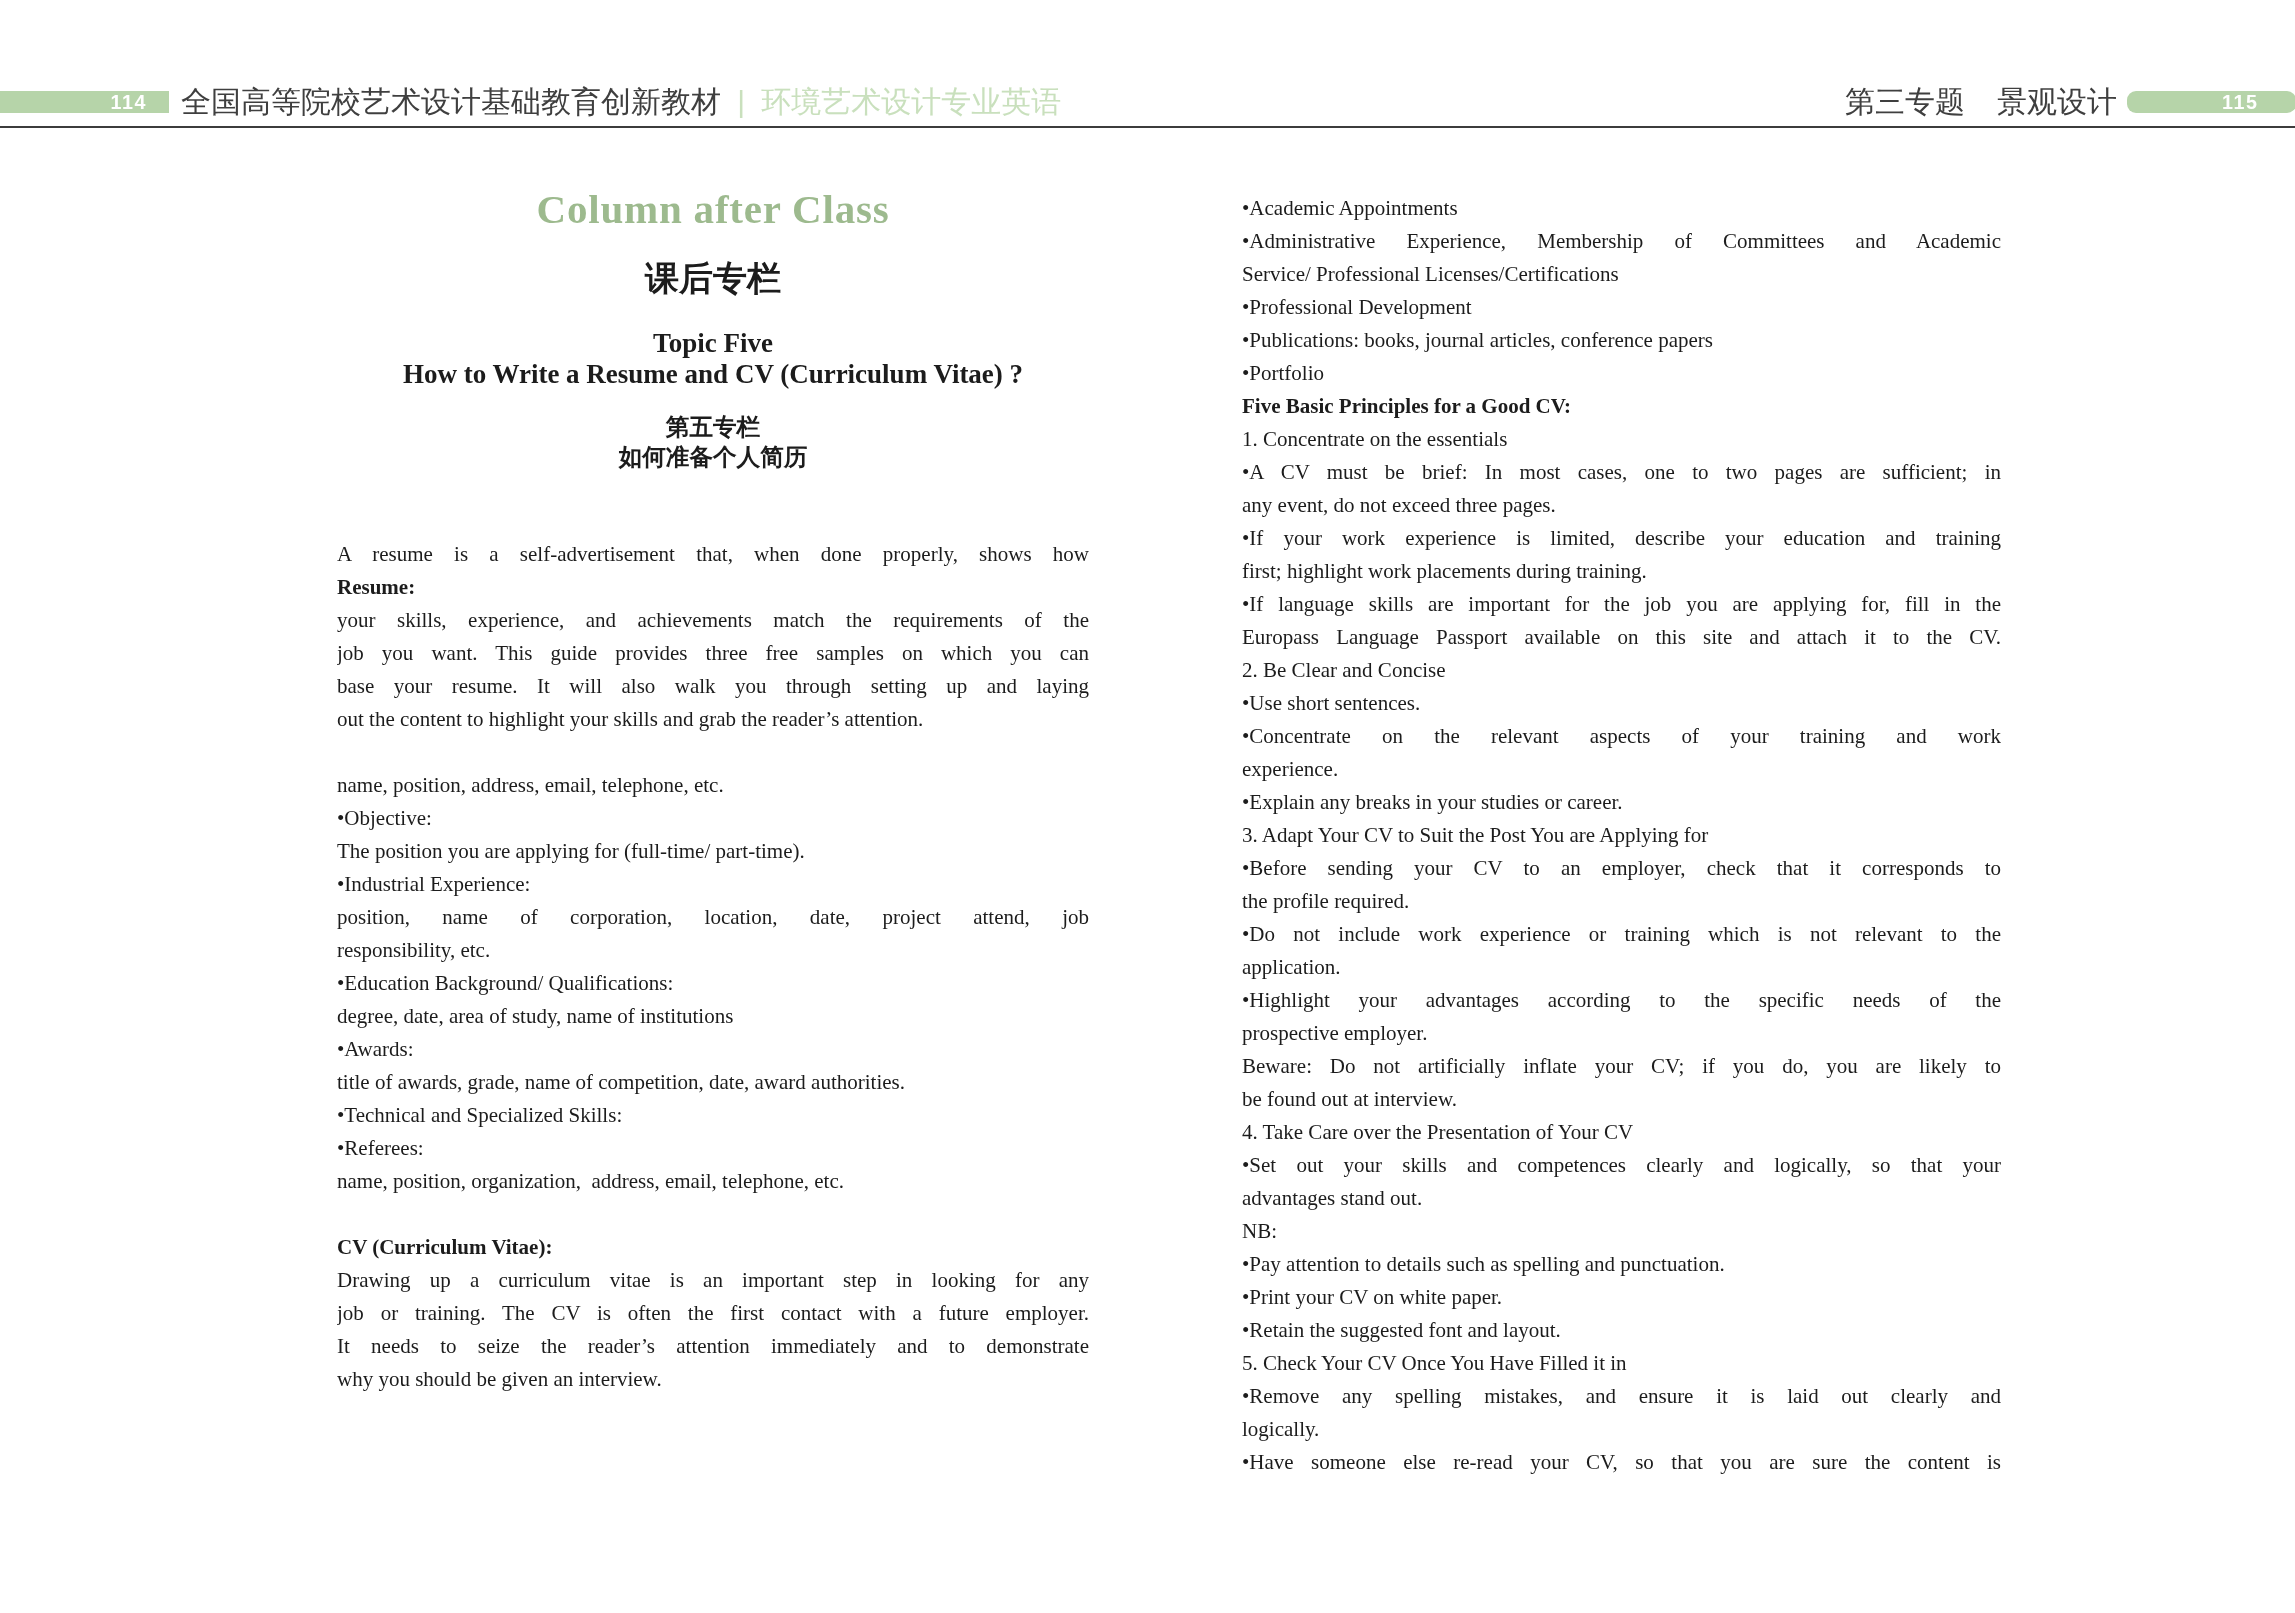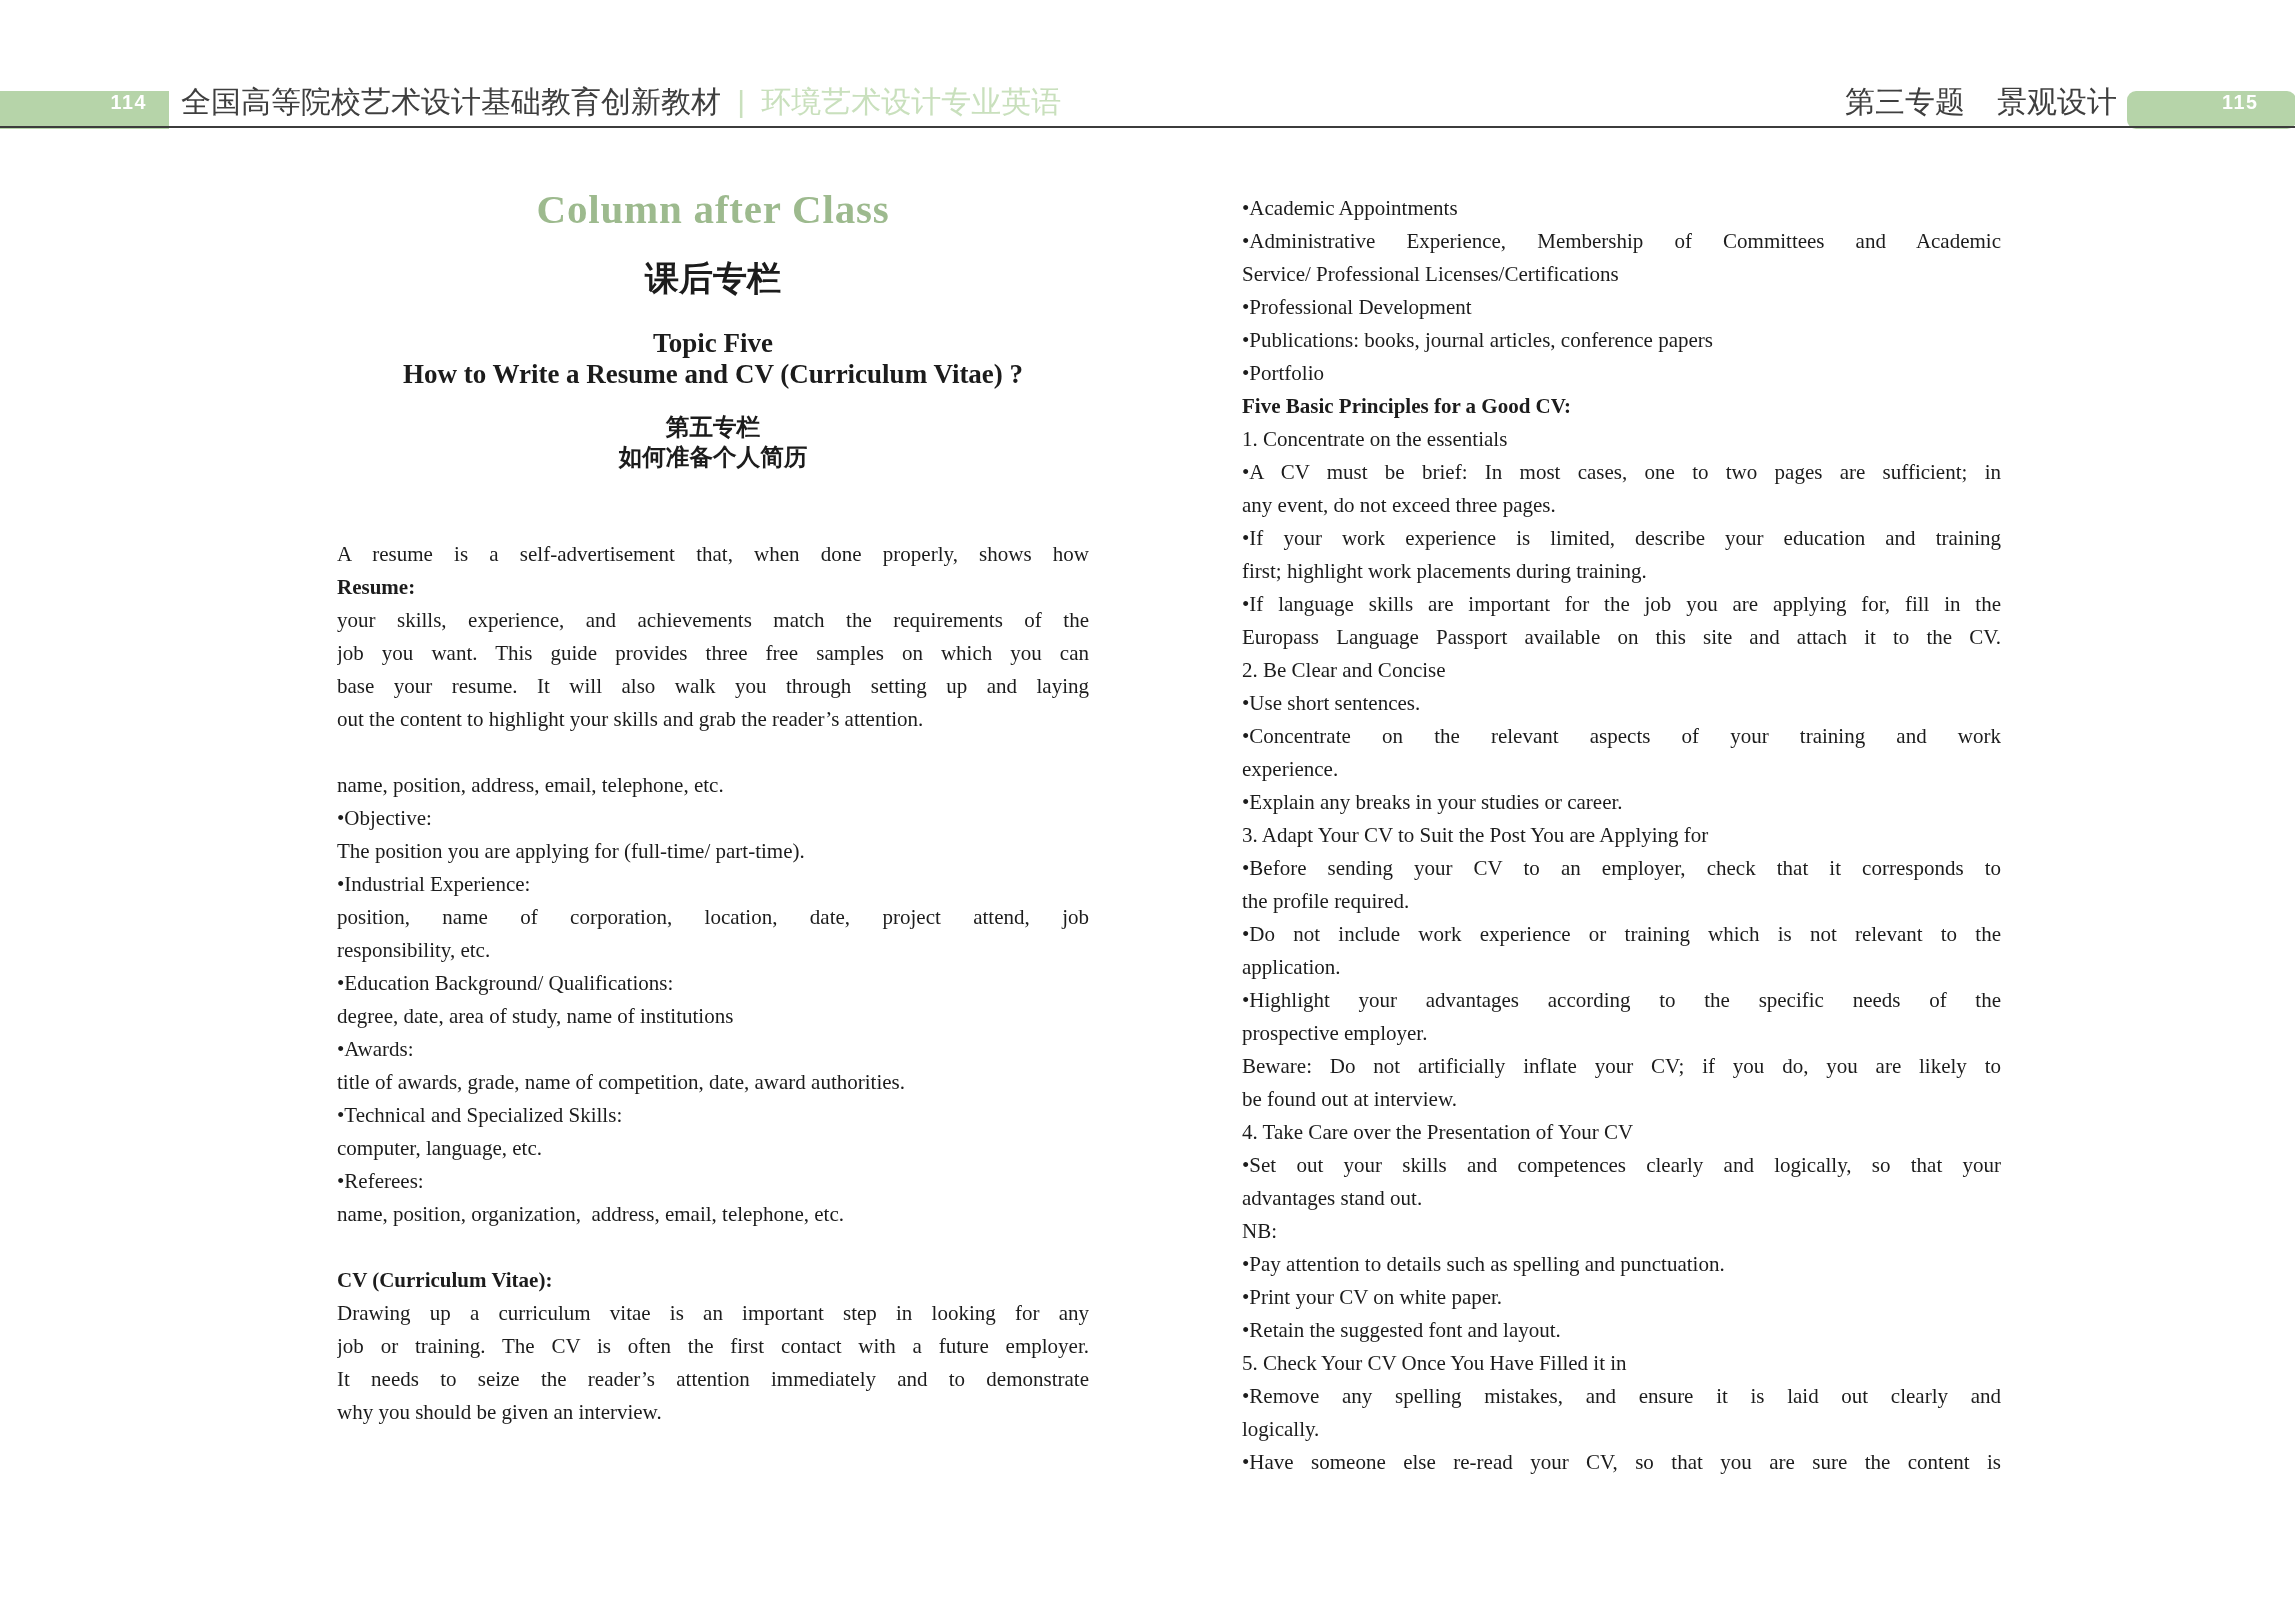--- a/index.html
+++ b/index.html
@@ -2,21 +2,21 @@
 <html style="--band_green: #b6d4a9; --header_light_green: #c9e0bd; --title_green: #9dba8e;font-size:12.6px"><head>
 <meta charset="utf-8">
 <style>
   html,body { margin:0; padding:0; background:#ffffff; }
   .page {
     position:relative; width:2295px; height:1613px; background:#ffffff;
     font-family:"Liberation Serif","DejaVu Serif",serif; color:#1c1c1c;
     overflow:hidden;
   }
   
-  .band { position:absolute; top:91px; height:38px; background:var(--band_green,#b6d4a9); }
+  .band { position:absolute; top:91px; height:22px; background:var(--band_green,#b6d4a9); }
   .band-left  { left:0; width:169px; text-align:right; }
   .band-right { left:2127px; width:169px;border-radius:9px; }
   .pagenum {
     display:inline-block; line-height:23px; color:#ffffff;
     font-family:"Liberation Sans","DejaVu Sans",sans-serif;
     font-size:19.7px; font-weight:bold; letter-spacing:1.6px;
   }
   .band-left  .pagenum { padding-right:22px; }
   .band-right .pagenum { padding-left:95px; }
   .header-titles-left, .header-titles-right {
@@ -101,21 +101,20 @@
         <div class="line">•Objective:</div>
         <div class="line">The position you are applying for (full-time/ part-time).</div>
         <div class="line">•Industrial Experience:</div>
         <div class="line jst">position, name of corporation, location, date, project attend, job</div>
         <div class="line">responsibility, etc.</div>
         <div class="line">•Education Background/ Qualifications:</div>
         <div class="line">degree, date, area of study, name of institutions</div>
         <div class="line">•Awards:</div>
         <div class="line">title of awards, grade, name of competition, date, award authorities.</div>
         <div class="line">•Technical and Specialized Skills:</div>
-        <div class="line">computer, language, etc.</div>
         <div class="line">•Referees:</div>
         <div class="line">name, position, organization,  address, email, telephone, etc.</div>
         <div class="line gap"></div>
         <div class="line bold">CV (Curriculum Vitae):</div>
         <div class="line jst">Drawing up a curriculum vitae is an important step in looking for any</div>
         <div class="line jst">job or training. The CV is often the first contact with a future employer.</div>
         <div class="line jst">It needs to seize the reader’s attention immediately and to demonstrate</div>
         <div class="line">why you should be given an interview.</div>
       </div>
   </section>

